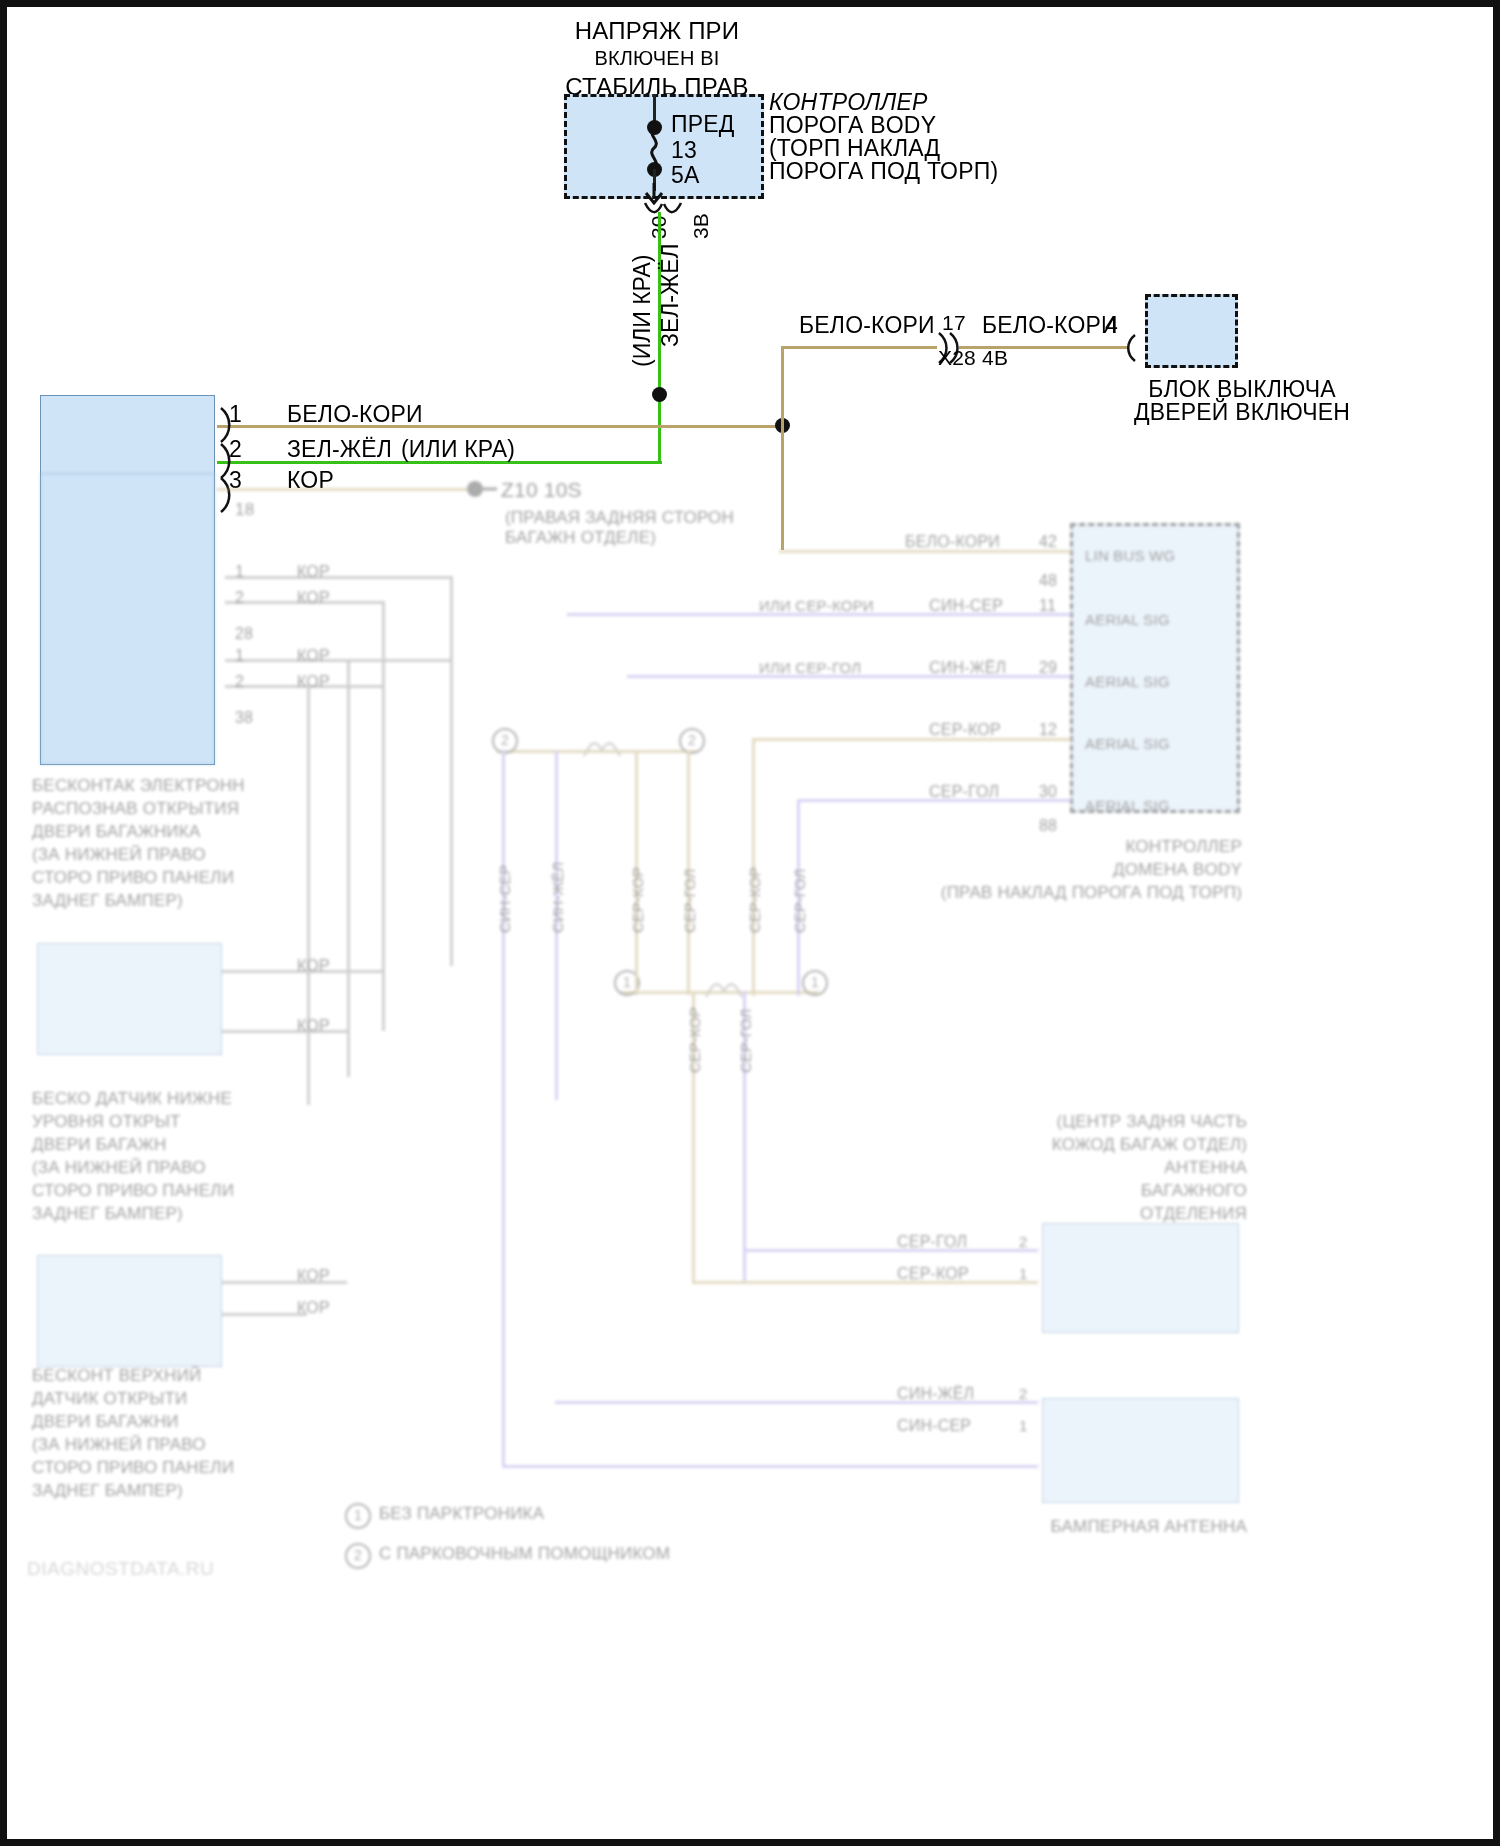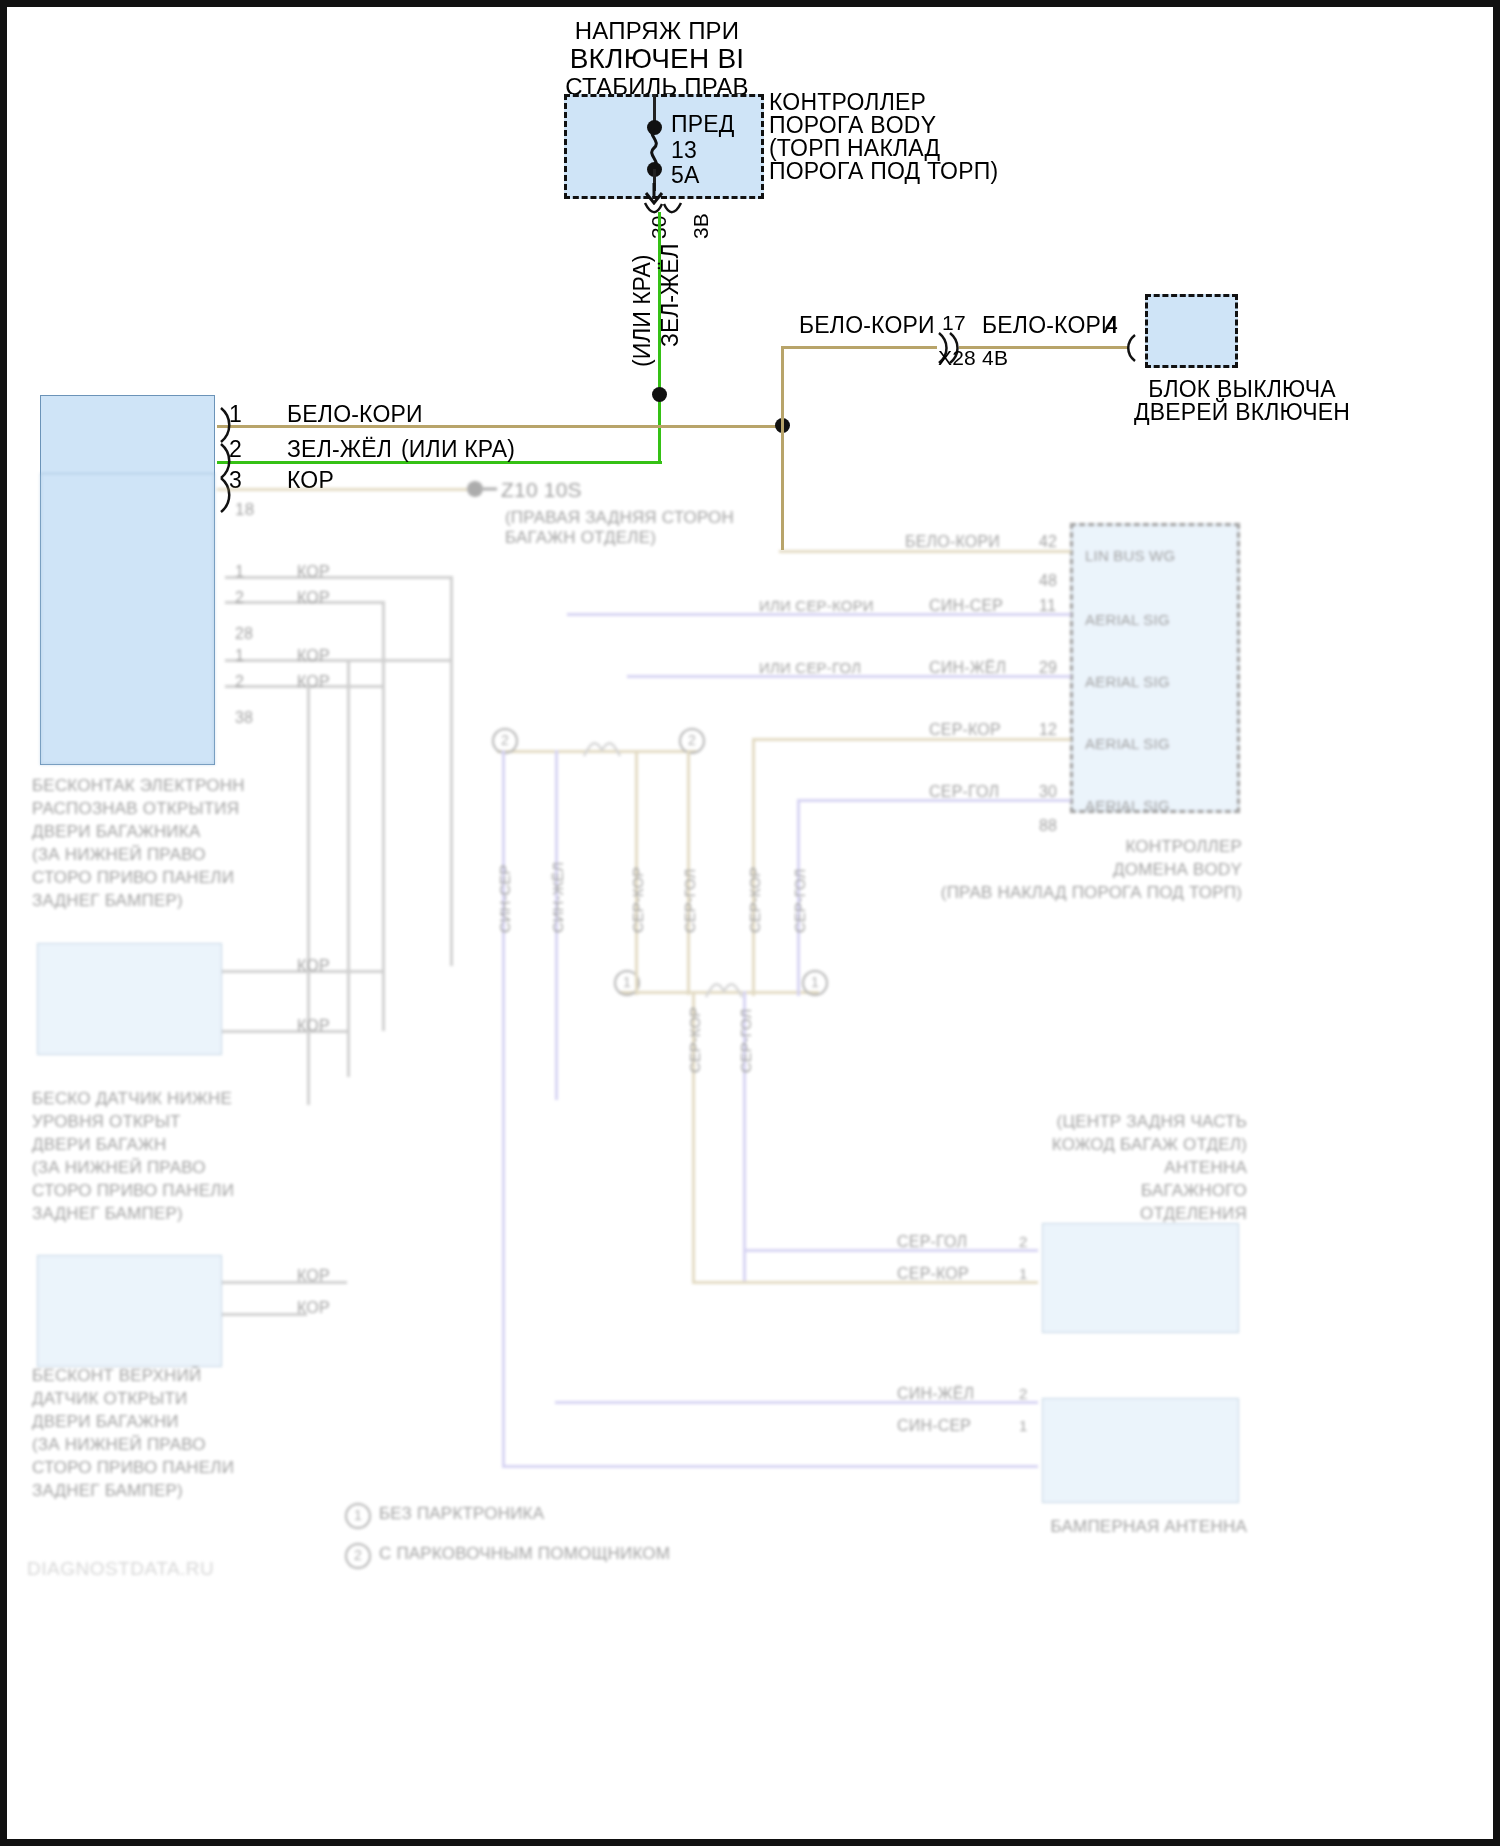--- a/index.html
+++ b/index.html
@@ -40,21 +40,21 @@
   .wm{position:absolute;font-size:19px;color:#9a9a9a;letter-spacing:.5px;}
   
   .fuse{position:absolute;}
 </style>
 </head>
 <body>
 
 <div id="sheet">
 
   <div class="txt c" style="left:480px;top:10px;width:340px;font-size:24px;">НАПРЯЖ ПРИ</div>
-  <div class="txt c" style="left:480px;top:38px;width:340px;font-size:28px;">ВКЛЮЧЕН ВI</div>
+  <div class="txt c" style="left:480px;top:38px;width:340px;font-size:20px;">ВКЛЮЧЕН ВI</div>
   <div class="txt c" style="left:480px;top:66px;width:340px;font-size:24px;">СТАБИЛЬ ПРАВ</div>
 
   <div class="box-dashed" style="left:557px;top:87px;width:200px;height:105px;"></div>
 
   <div class="w w-v c-blk" style="left:646px;top:87px;height:33px;"></div>
   <div class="dot" style="left:640px;top:113px;"></div>
 
   <svg class="fuse" style="left:636px;top:120px;" width="24" height="42" viewBox="0 0 24 42">
     <path d="M11 0 C 3 8, 19 14, 11 21 C 3 28, 19 34, 11 42" stroke="#111" stroke-width="3" fill="none"></path>
   </svg>
@@ -62,21 +62,21 @@
 
   <div class="w w-v c-blk" style="left:646px;top:162px;height:22px;"></div>
   <svg class="abs" style="left:636px;top:176px;" width="24" height="22" viewBox="0 0 24 22">
     <path d="M11 0 L11 14 M3 10 L11 20 L19 10" stroke="#111" stroke-width="3" fill="none"></path>
   </svg>
 
   <div class="txt" style="left:664px;top:104px;">ПРЕД</div>
   <div class="txt" style="left:664px;top:130px;">13</div>
   <div class="txt" style="left:664px;top:155px;">5A</div>
 
-  <div class="txt" style="left:762px;top:82px;">КОНТРОЛЛЕР</div>
+  <div class="txt" style="left:762px;top:82px;font-style:italic;">КОНТРОЛЛЕР</div>
   <div class="txt" style="left:762px;top:105px;">ПОРОГА BODY</div>
   <div class="txt" style="left:762px;top:128px;">(ТОРП НАКЛАД</div>
   <div class="txt" style="left:762px;top:151px;">ПОРОГА ПОД ТОРП)</div>
 
   <svg class="abs" style="left:636px;top:194px;" width="40" height="16" viewBox="0 0 40 16">
     <path d="M2 2 C 8 14, 14 14, 19 3" stroke="#111" stroke-width="2.5" fill="none"></path>
     <path d="M21 3 C 26 14, 32 14, 38 2" stroke="#111" stroke-width="2.5" fill="none"></path>
   </svg>
   <div class="vtxt s" style="left:640px;top:232px;">30</div>
   <div class="vtxt s" style="left:682px;top:232px;">3B</div>

